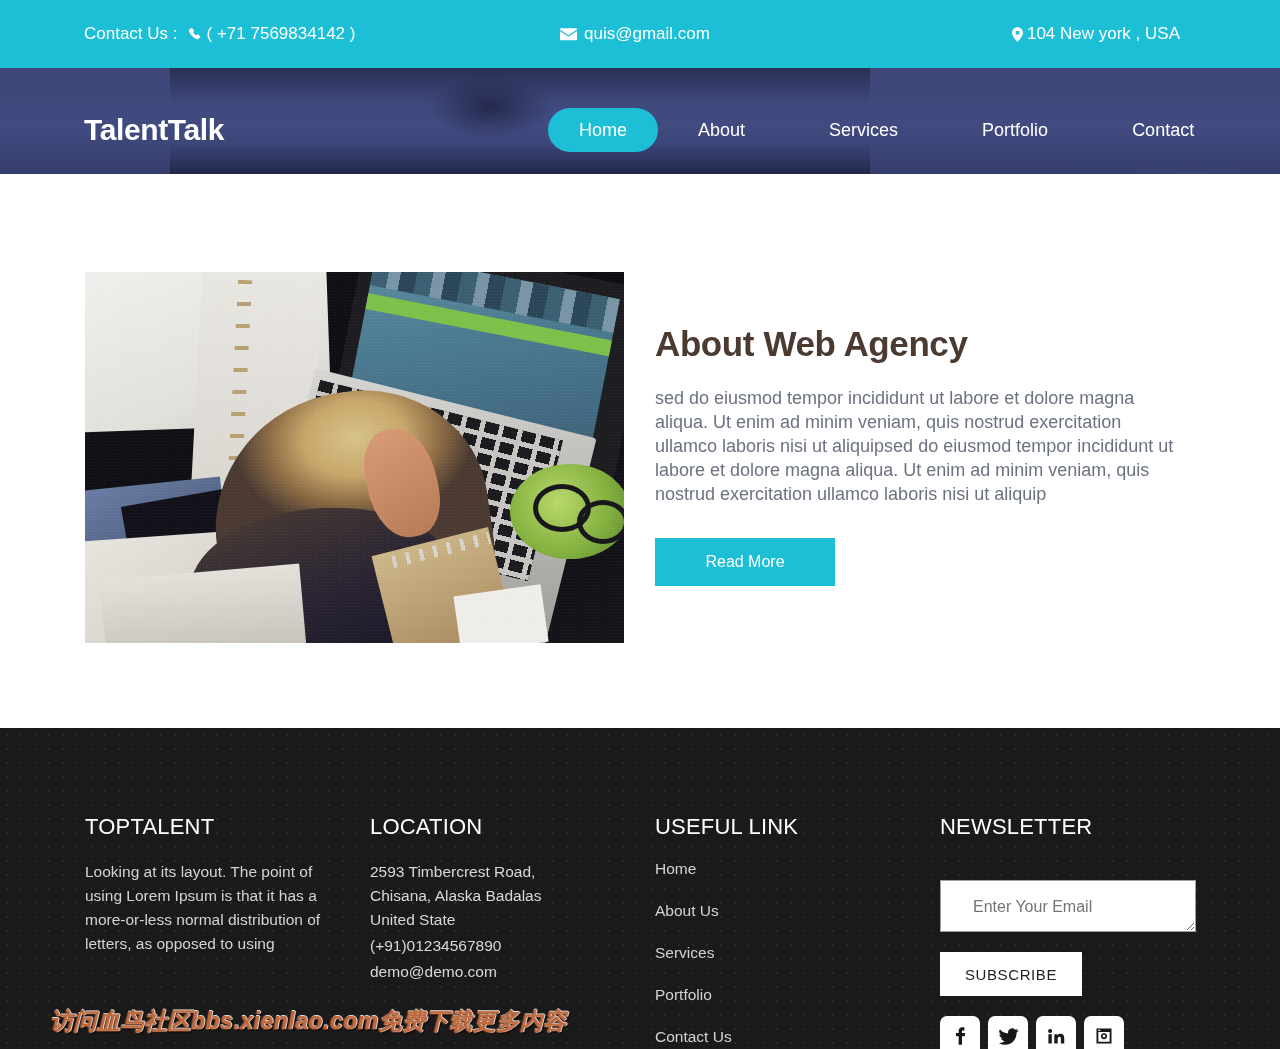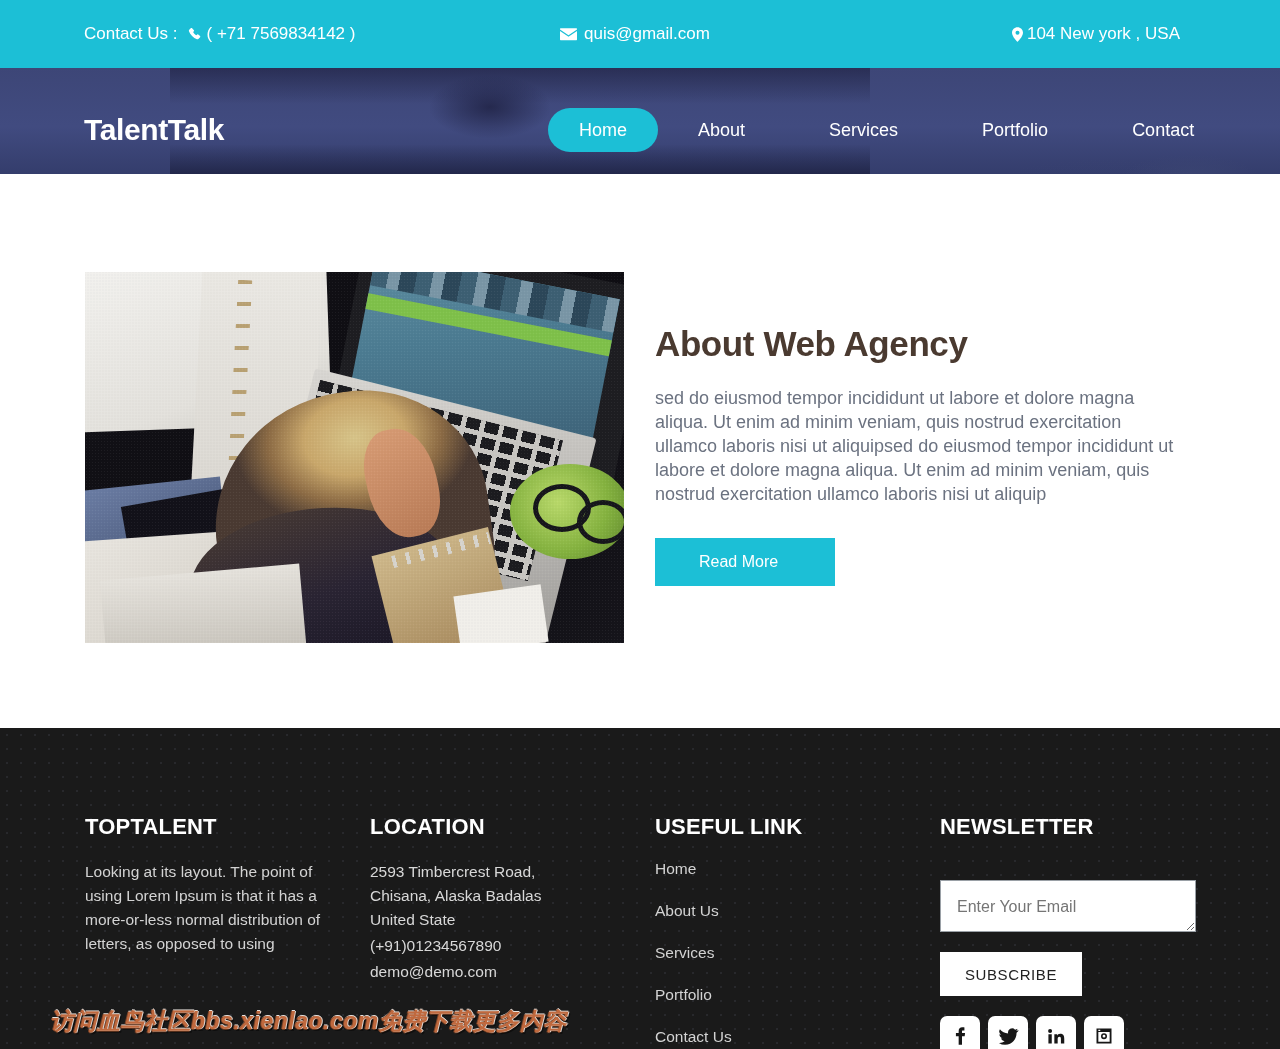--- a/index.html
+++ b/index.html
@@ -289,24 +289,23 @@
   }
   .readmore-btn {
     display: inline-block;
     background: #1cbfd6;
     color: #ffffff;
     font-size: 16px;
     border: none;
     width: 180px;
     height: 48px;
     line-height: 48px;
-    text-align: left;
+    text-align: center;
     cursor: pointer;
     font-family: "Liberation Sans", sans-serif;
-    padding-left: 44px;
   }
 
   
   .footer {
     height: 321px;
     background: #1a1a1a;
     position: relative;
     overflow: hidden;
   }
   .footer-dots {
@@ -321,21 +320,21 @@
     padding: 86px 0 0 85px;
   }
   .fcol { position: relative; }
   .fcol-1 { width: 285px; }
   .fcol-2 { width: 285px; }
   .fcol-3 { width: 285px; }
   .fcol-4 { width: 300px; }
   .fcol-title {
     color: #ffffff;
     font-size: 22px;
-    font-weight: bold;
+    font-weight: normal;
     letter-spacing: 0.2px;
     margin-bottom: 20px;
   }
   .fcol-body {
     color: #d3d3d3;
     font-size: 15.5px;
     line-height: 24px;
     width: 250px;
   }
   .floc-line {
@@ -349,21 +348,21 @@
     color: #d3d3d3;
     font-size: 15.5px;
     text-decoration: none;
     margin-bottom: 24px;
   }
   .newsletter-input {
     width: 256px;
     height: 52px;
     background: #ffffff;
     border: 1px solid #9aa0a6;
-    padding: 8px 16px;
+    padding: 8px 32px;
     font-size: 16px;
     color: #9aa0a6;
     font-family: "Liberation Sans", sans-serif;
     resize: vertical;
     display: block;
     line-height: 36px;
     overflow: hidden;
     margin-top: 40px;
   }
   .subscribe-btn {

